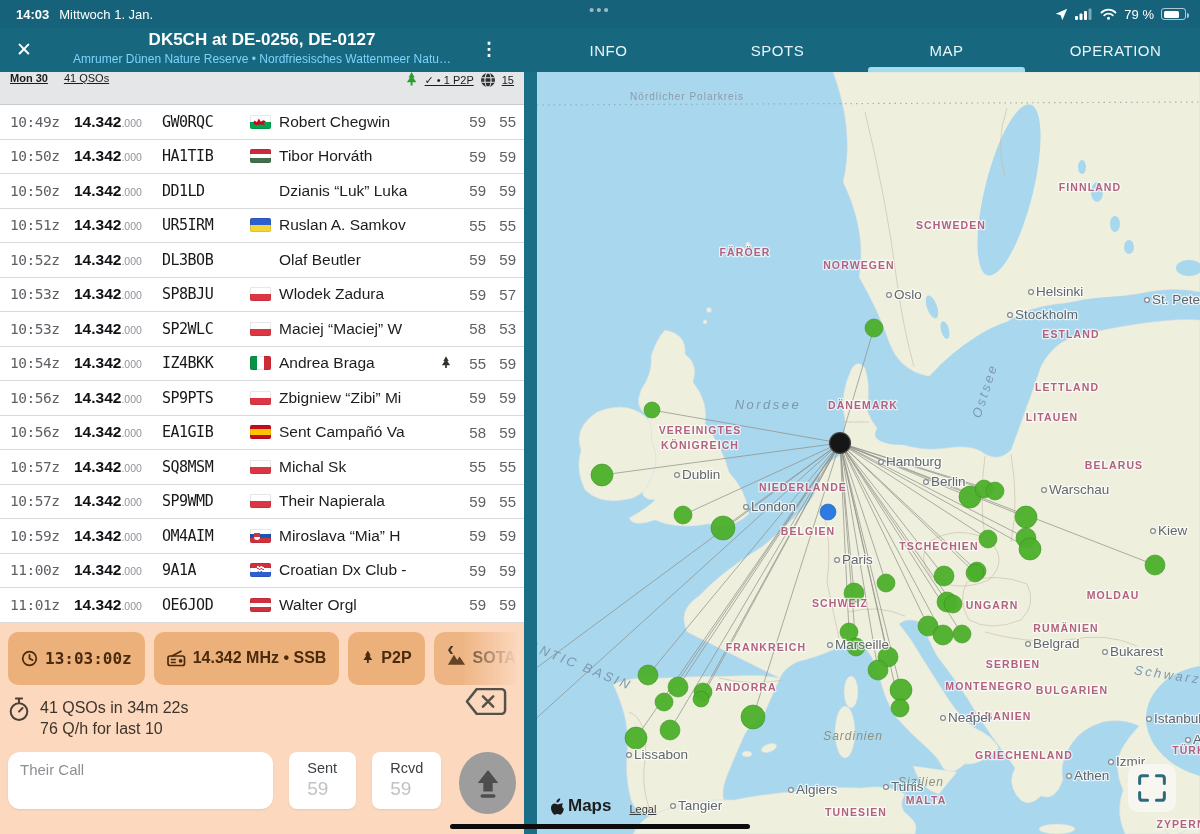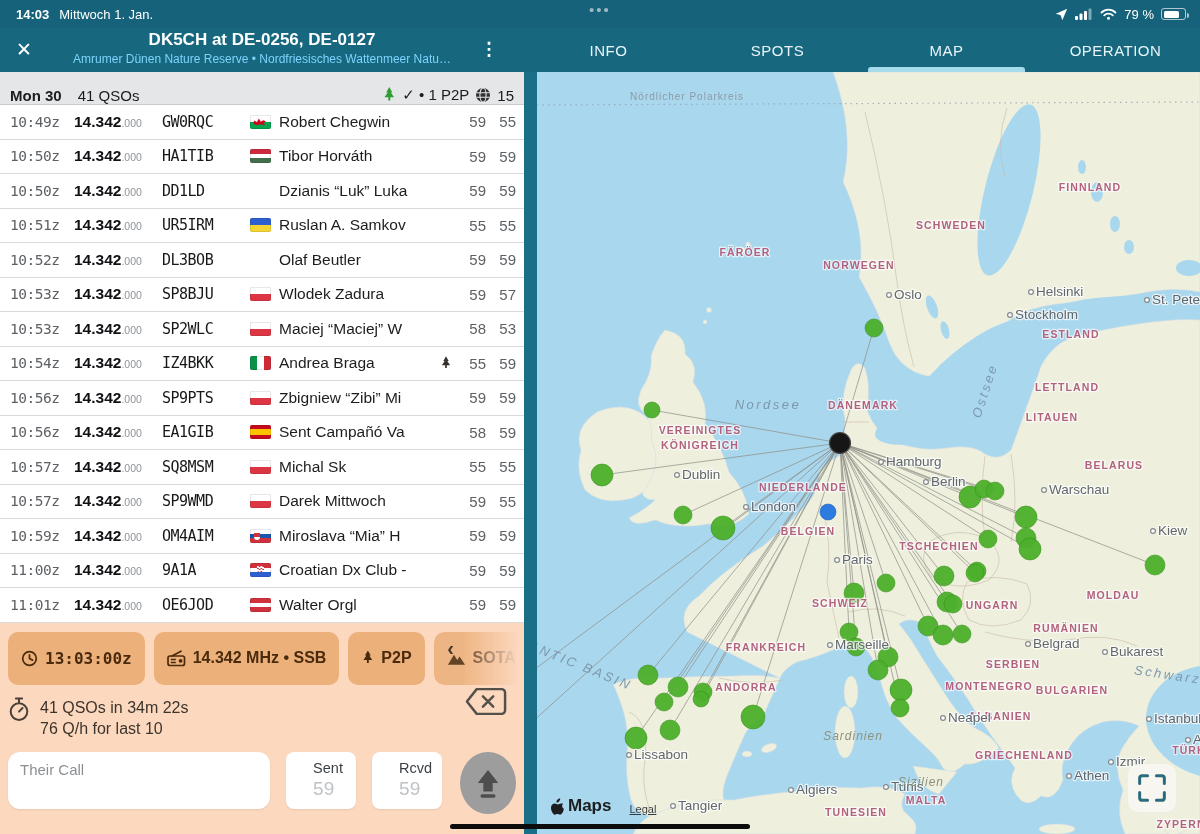--- a/index.html
+++ b/index.html
@@ -38,21 +38,21 @@
        background:#a5dcec;border-radius:3px 3px 0 0;}
 
   
   #content{position:absolute;top:72px;left:0;right:0;bottom:0;display:flex;}
   #logpanel{width:524px;background:#fcd8bf;display:flex;flex-direction:column;}
   #gutter{width:13px;background:#1a6e86;}
   #mappanel{flex:1;position:relative;background:#a9d7ee;overflow:hidden;}
 
   
   #dayhdr{height:33px;background:#e4e6e7;border-bottom:1px solid #c8cacc;display:flex;
-          align-items:flex-end;padding:0 10px;font-size:15px;color:#1b1c1e;flex:0 0 auto;}
+          align-items:flex-start;padding:0 10px;font-size:11px;color:#1b1c1e;flex:0 0 auto;text-decoration:underline;}
   #dayhdr b{margin-right:16px;}
   #day-right{margin-left:auto;display:flex;align-items:center;gap:6px;color:#1b1c1e;}
   #qso-list{flex:0 0 auto;background:#f97316;}
   .qrow{display:flex;align-items:center;height:34.5px;padding:0 8px 0 10px;
         border-bottom:1px solid #d9dadc;background:#fff;}
   .qtime{width:64px;font-size:14.5px;color:#5d6165;letter-spacing:-.5px;}
   .qfreq{width:88px;white-space:nowrap;}
   .qfreq b{font-size:15.5px;color:#101114;}
   .qfreq small{font-size:10.5px;color:#8f9398;}
   .qcall{width:88px;font-size:15px;color:#17181a;letter-spacing:-.5px;}
@@ -96,21 +96,21 @@
              -webkit-mask-image:linear-gradient(90deg,#000 30%,transparent 90%);opacity:.85;}
   #pill-chevron{position:absolute;right:62px;top:5px;font-size:20px;font-weight:700;color:#43392d;}
   #statsrow{display:flex;margin-top:12px;color:#3d352b;font-size:16px;}
   #stats-lines{margin-left:10px;line-height:21px;}
   #backspace{position:absolute;right:16px;top:62px;}
   #inputrow{display:flex;gap:8px;margin-top:13px;align-items:flex-start;}
   #their-call{width:288px;height:57px;border:none;border-radius:12px;background:#fff;
       font-size:15px;color:#1c1d1f;padding:9px 12px 30px;outline:none;
       font-family:"Liberation Sans",sans-serif;box-shadow:0 1px 2px rgba(0,0,0,.08);}
   #their-call::placeholder{color:#8c9094;}
-  .rstbox{width:70px;height:57px;background:#fff;border-radius:8px;padding:8px 27px;
+  .rstbox{width:70px;height:57px;background:#fff;border-radius:8px;padding:8px 18px;
       box-shadow:0 1px 2px rgba(0,0,0,.08);margin-left:8px;}
   .rstbox .lb{font-size:14.5px;color:#3a3f44;}
   .rstbox .vl{font-size:19px;color:#bfc3c7;margin-top:2px;}
   #logbtn{width:62px;height:62px;border-radius:50%;background:#9d9d9d;margin-left:10px;
       display:flex;align-items:center;justify-content:center;}
 
   
   #mapsvg{position:absolute;inset:0;width:100%;height:100%;}
   .land{fill:#eef0dd;stroke:#d3dce2;stroke-width:.6;}
   .lake{fill:#a9d7ee;}
@@ -302,21 +302,21 @@
             <span class="flag f-poland"></span>
             <span class="qname">Michal Sk</span>
             <span class="qrst">55</span>
             <span class="qrst">55</span>
           </div>
           <div class="qrow">
             <span class="qtime mono">10:57z</span>
             <span class="qfreq"><b>14.342</b><small>.000</small></span>
             <span class="qcall mono">SP9WMD</span>
             <span class="flag f-poland"></span>
-            <span class="qname">Darek Mittwoch</span>
+            <span class="qname">Their Napierala</span>
             <span class="qrst">59</span>
             <span class="qrst">55</span>
           </div>
           <div class="qrow">
             <span class="qtime mono">10:59z</span>
             <span class="qfreq"><b>14.342</b><small>.000</small></span>
             <span class="qcall mono">OM4AIM</span>
             <span class="flag f-slovakia"></span>
             <span class="qname">Miroslava “Mia” H</span>
             <span class="qrst">59</span>

